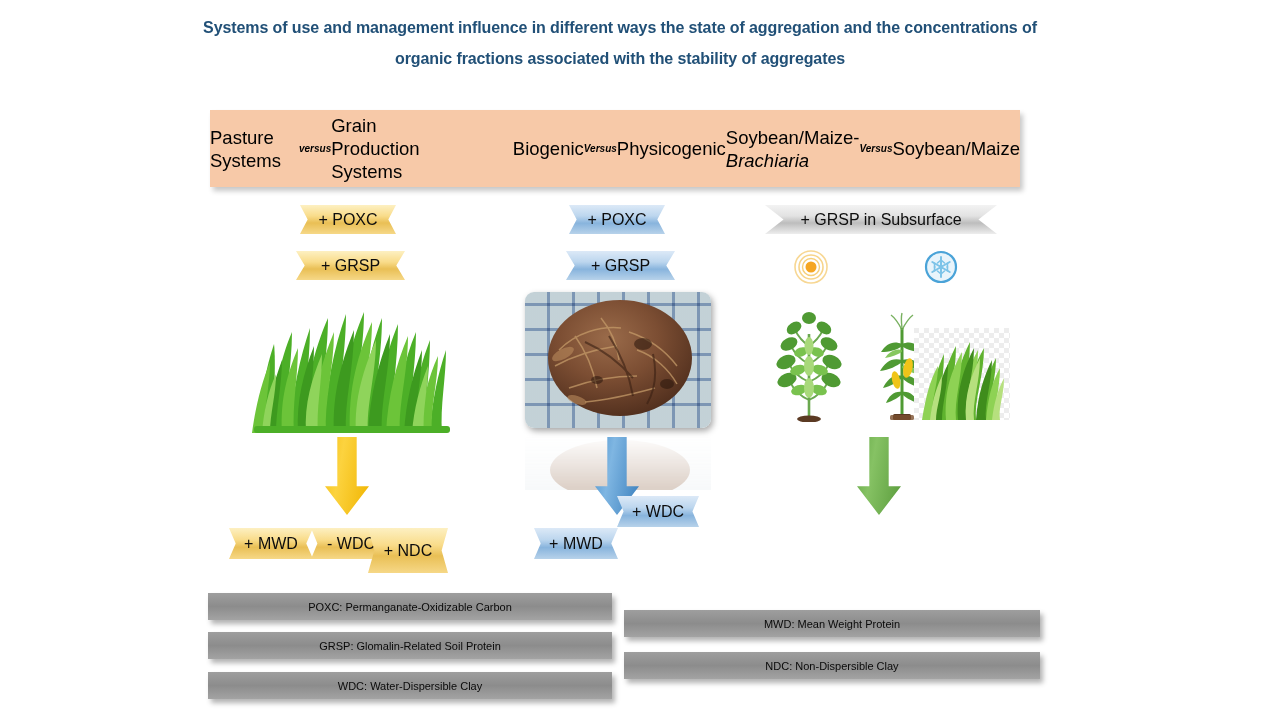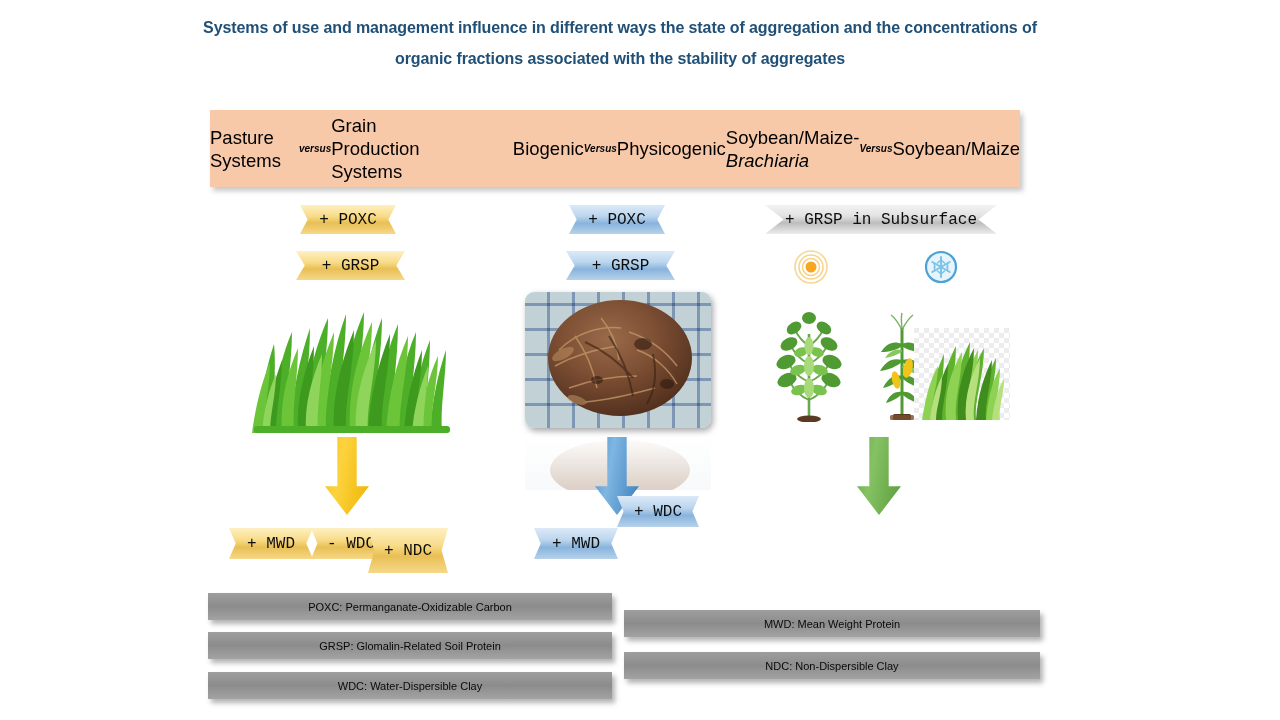--- a/index.html
+++ b/index.html
@@ -61,21 +61,20 @@
   .badge {
     position: absolute;
     display: flex;
     align-items: center;
     justify-content: center;
     font-size: 16px;
     color: #0d0d0d;
     white-space: nowrap;
     clip-path: polygon(0% 0%, 100% 0%, 92% 50%, 100% 100%, 0% 100%, 8% 50%);
     filter: drop-shadow(2px 3px 3px rgba(0,0,0,0.30));
-    font-family: Liberation Mono, monospace;
   }
   .badge-gold {
     background: linear-gradient(180deg,#fdf0c2 0%, #f9dc8a 38%, #e9bf55 62%, #f6d887 100%);
   }
   .badge-blue {
     background: linear-gradient(180deg,#dce9f7 0%, #bcd6ee 38%, #88b4dd 63%, #b7d2ea 100%);
   }
   .badge-grey {
     background: linear-gradient(180deg,#f3f3f3 0%, #e2e2e2 38%, #bdbdbd 62%, #ededed 100%);
   }

